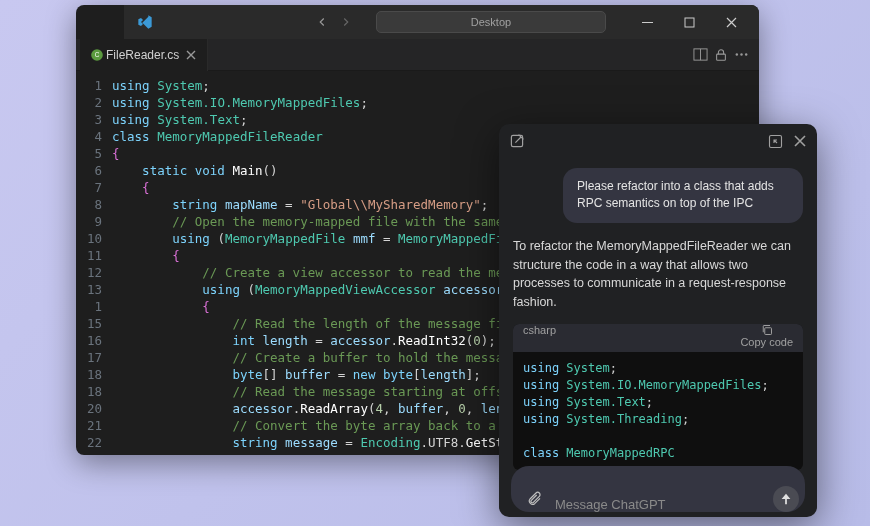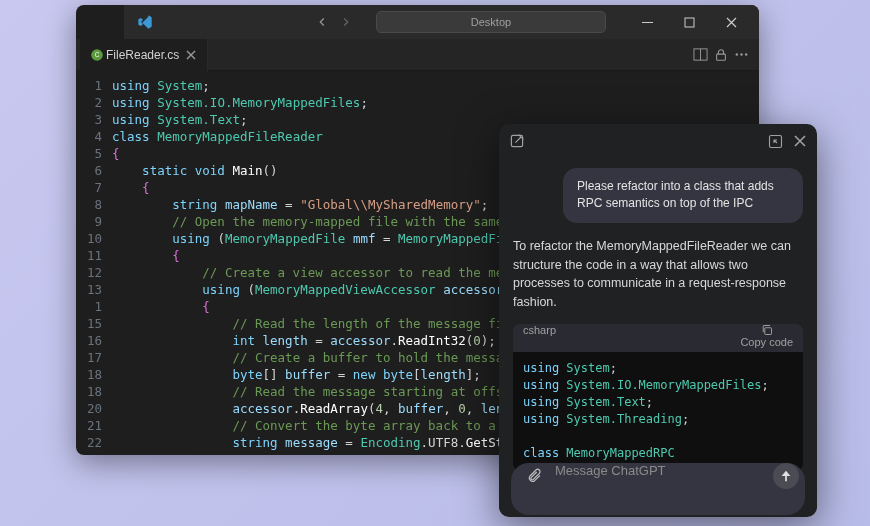--- a/index.html
+++ b/index.html
@@ -148,24 +148,24 @@
     font-size:12px; line-height:17px;
     white-space: pre;
   }
   .chat-input-row {
     height: 46px;
     padding: 0 12px 10px 12px;
     display:flex; align-items:center;
   }
   .chat-input {
     flex:1;
-    height: 52px;
+    height: 46px;
     background: #343541;
     border-radius: 18px;
-    display:flex; align-items:flex-start;
+    display:flex; align-items:flex-end;
     padding: 0 6px 0 10px;
     gap:8px;
   }
   .attach-btn, .send-btn {
     width:26px; height:26px;
     border-radius:50%;
     display:flex; align-items:center; justify-content:center;
     cursor:pointer;
     color:#c0c0c0;
   }

